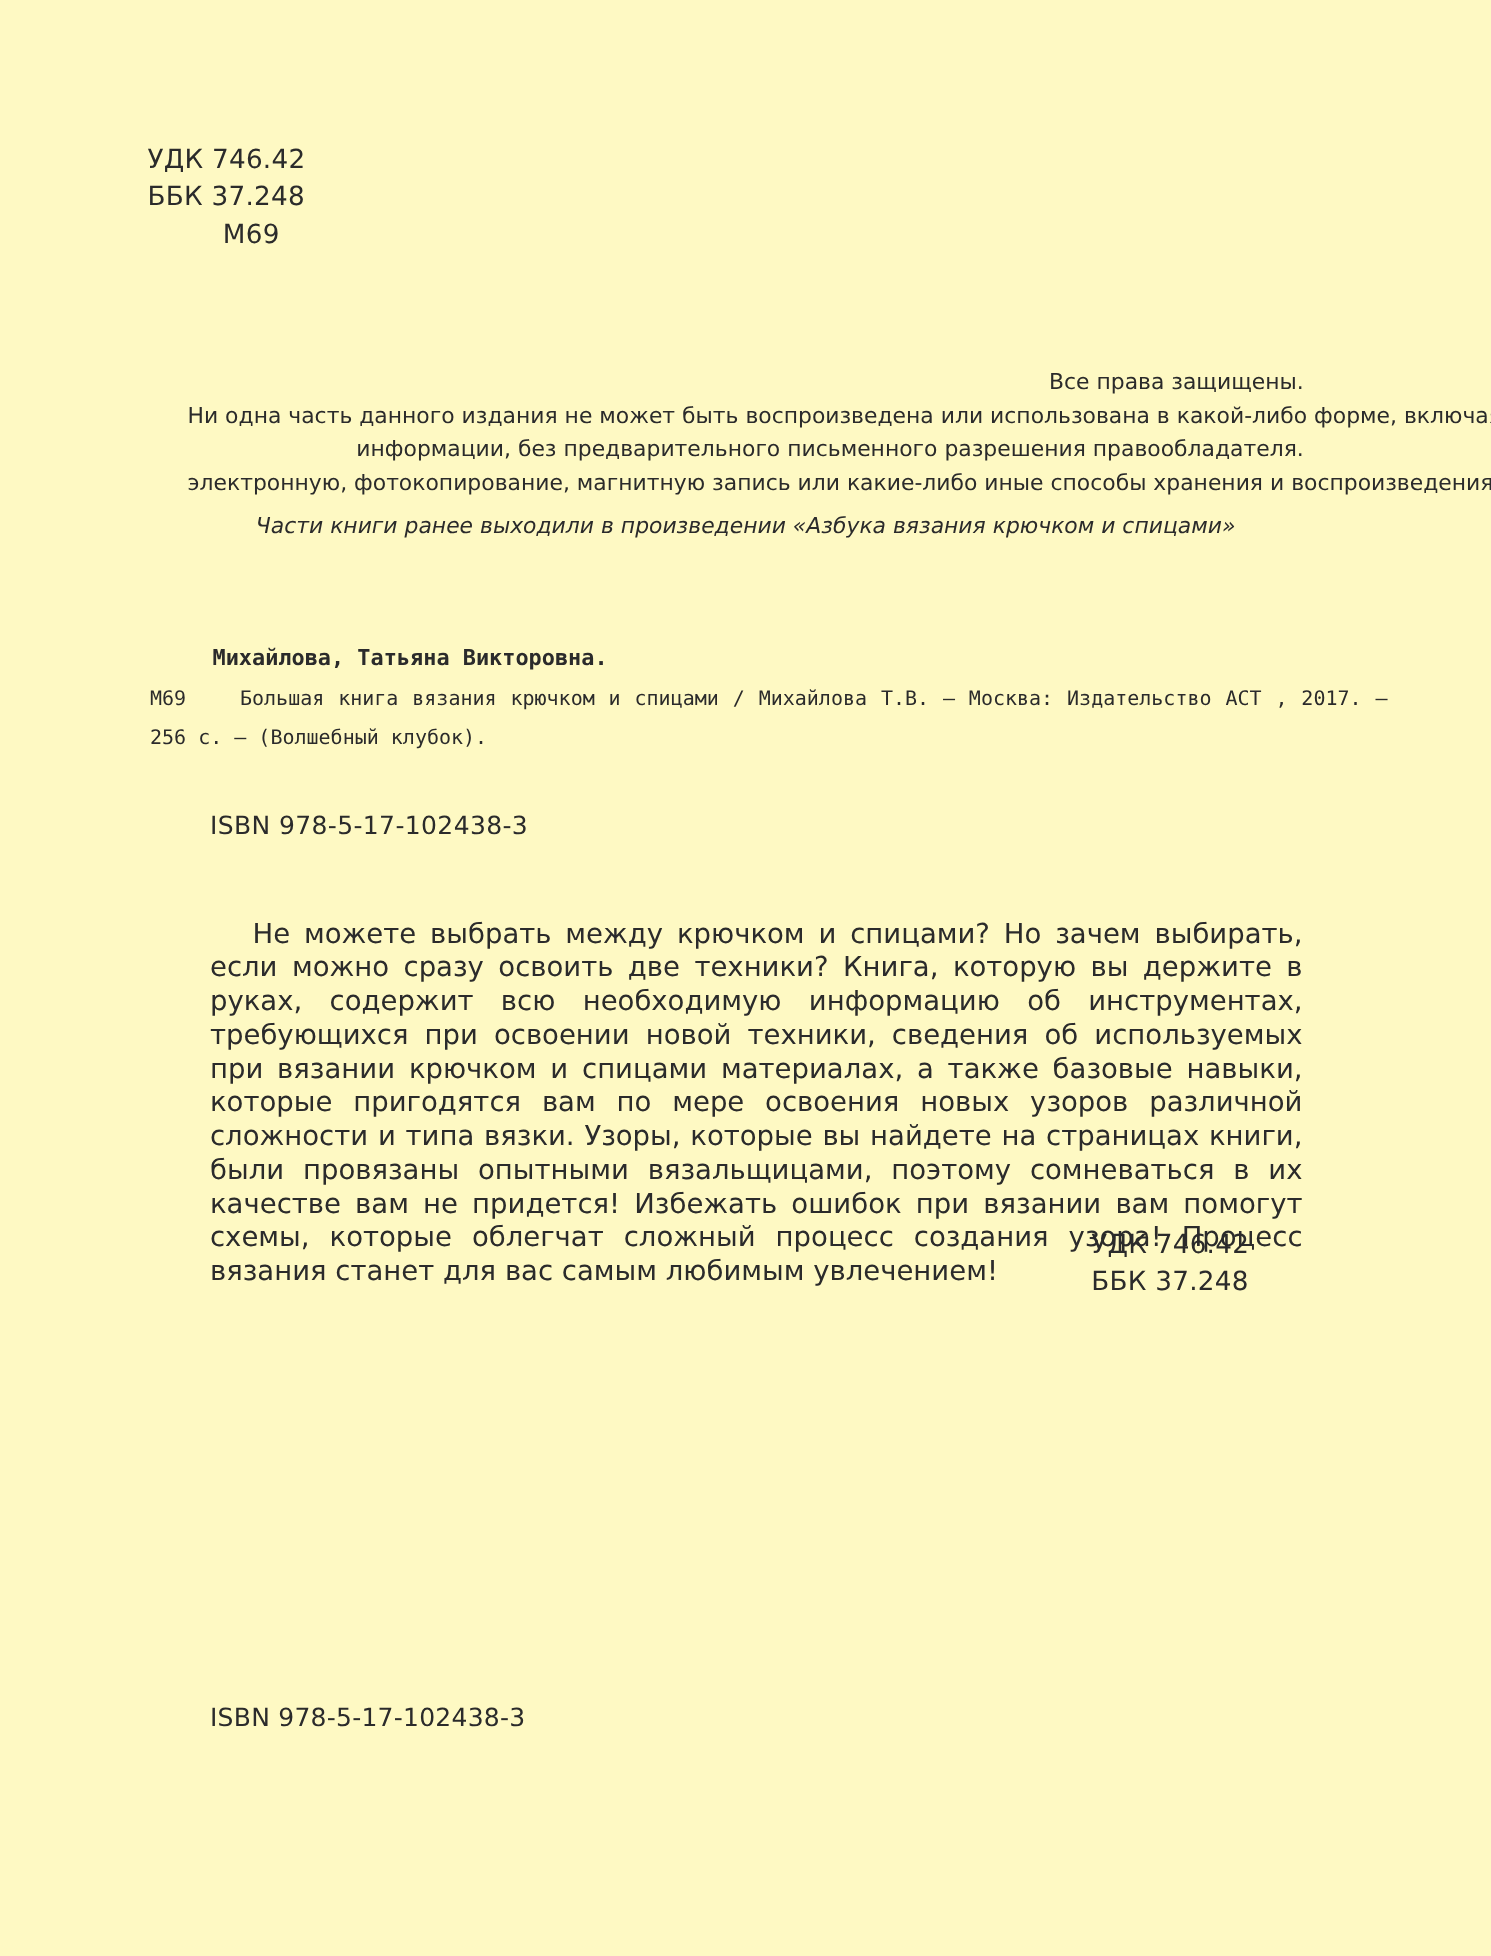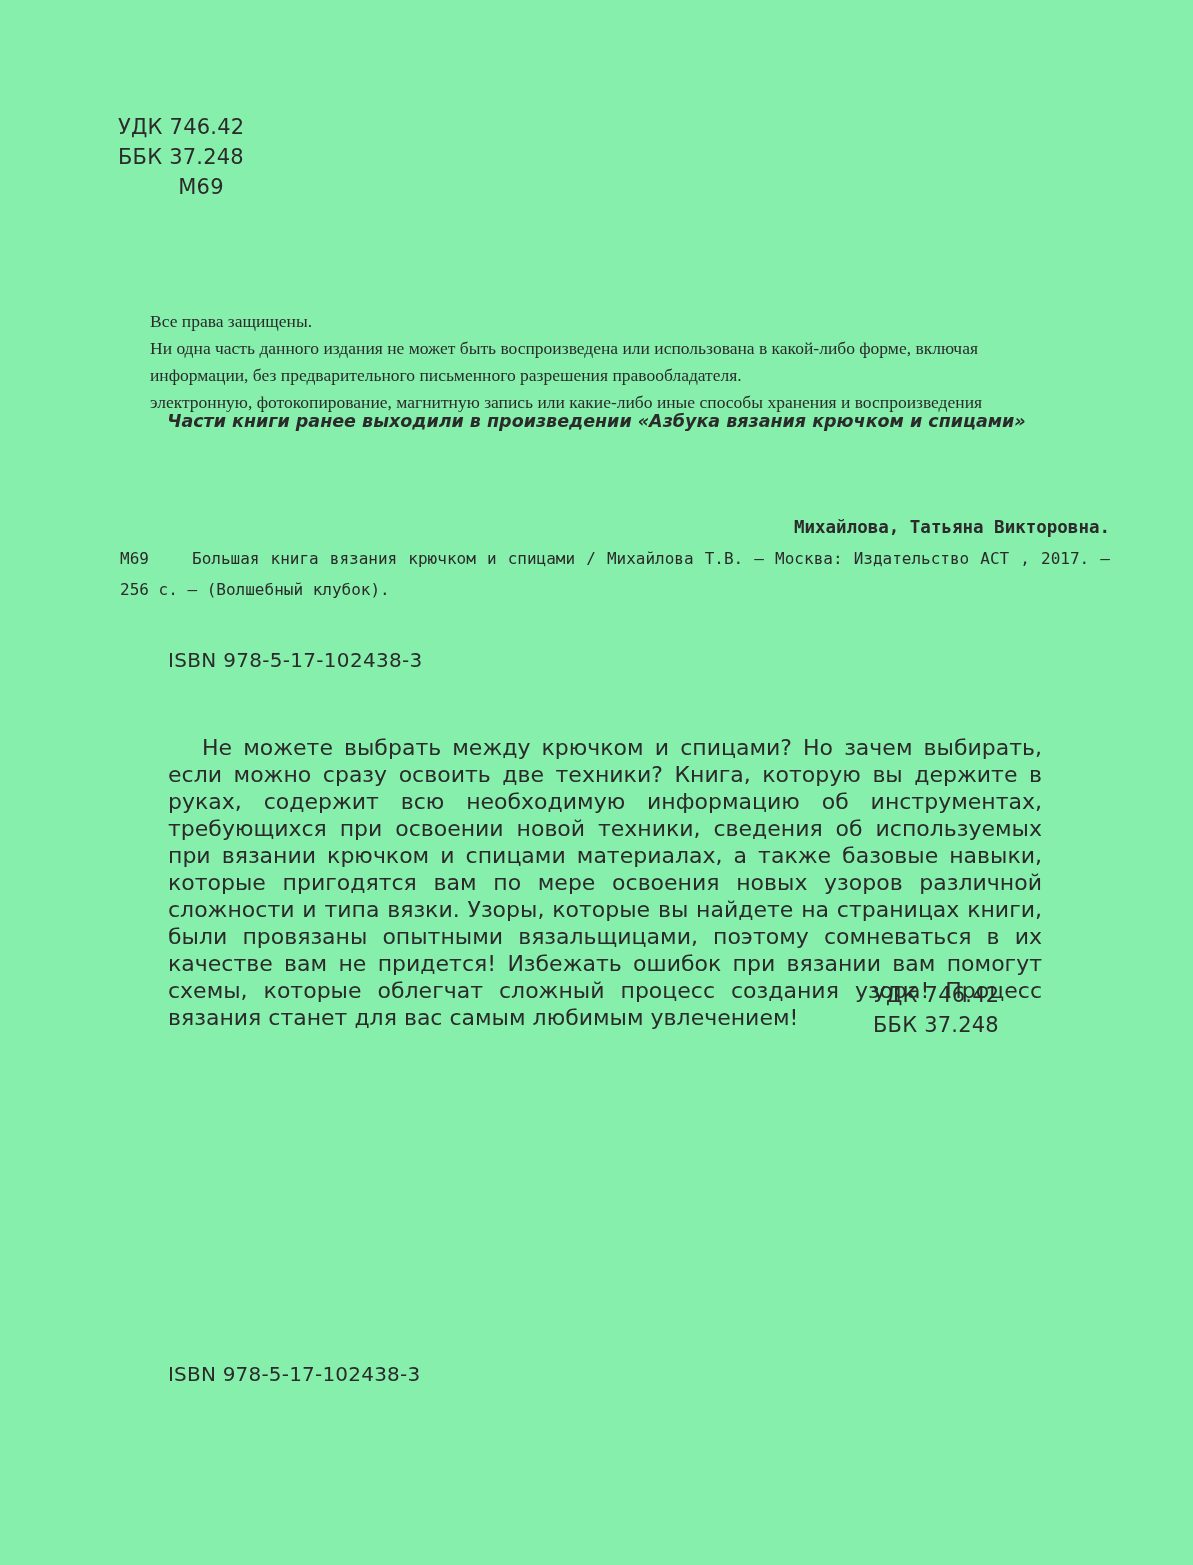--- a/index.html
+++ b/index.html
@@ -14,21 +14,21 @@
     font-family: "DejaVu Sans", "Liberation Sans", sans-serif;
     color: #2b2b2b;
     -webkit-font-smoothing: antialiased;
   }
 
   .page {
     position: absolute;
     inset: 0;
     width: 1193px;
     height: 1565px;
-    background: #86efac;
+    background: #fef9c3;
     overflow: hidden;
   }
 
   
   .class-block {
     position: absolute;
     left: 118px;
     top: 112px;
     width: 240px;
   }
@@ -40,24 +40,23 @@
   }
   .class-line.center {
     text-align: center;
     padding-right: 74px;
   }
 
   
   .rights {
     position: absolute;
     left: 150px;
-    top: 308px;
+    top: 293px;
     width: 893px;
-    text-align: left;
-    font-family: Liberation Serif, serif;
+    text-align: right;
   }
   .rights-title {
     font-size: 17.5px;
     line-height: 27px;
   }
   .rights-body {
     font-size: 17.5px;
     line-height: 27px;
   }
   .rights-body .ln {
@@ -66,40 +65,39 @@
   }
 
   
   .prior-note {
     position: absolute;
     left: 0;
     top: 408px;
     width: 1193px;
     text-align: center;
     font-style: italic;
-    font-weight: 700;
+    font-weight: 400;
     font-size: 17.5px;
     line-height: 26px;
   }
 
   
   .biblio {
     position: absolute;
     left: 120px;
     top: 512px;
     width: 990px;
     font-family: "DejaVu Sans Mono", "Liberation Mono", monospace;
     font-size: 17px;
     line-height: 31px;
   }
   .biblio-author {
     font-weight: bold;
     padding-left: 50px;
     font-size: 17.5px;
-    text-align: right;
   }
   .biblio-desc {
     font-size: 16px;
     text-align: justify;
   }
   .biblio-tag {
     display: inline-block;
     width: 72px;
   }
 

